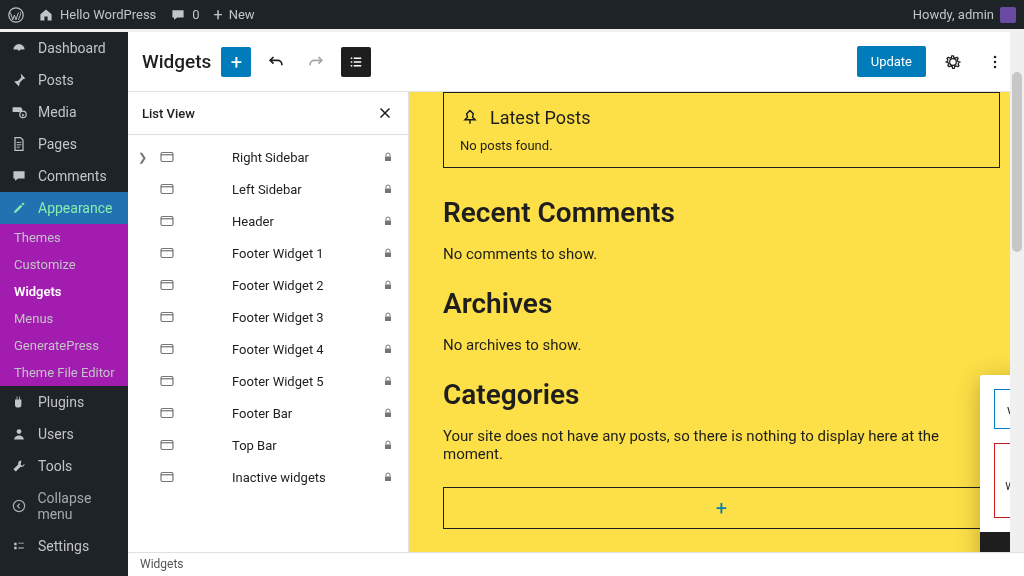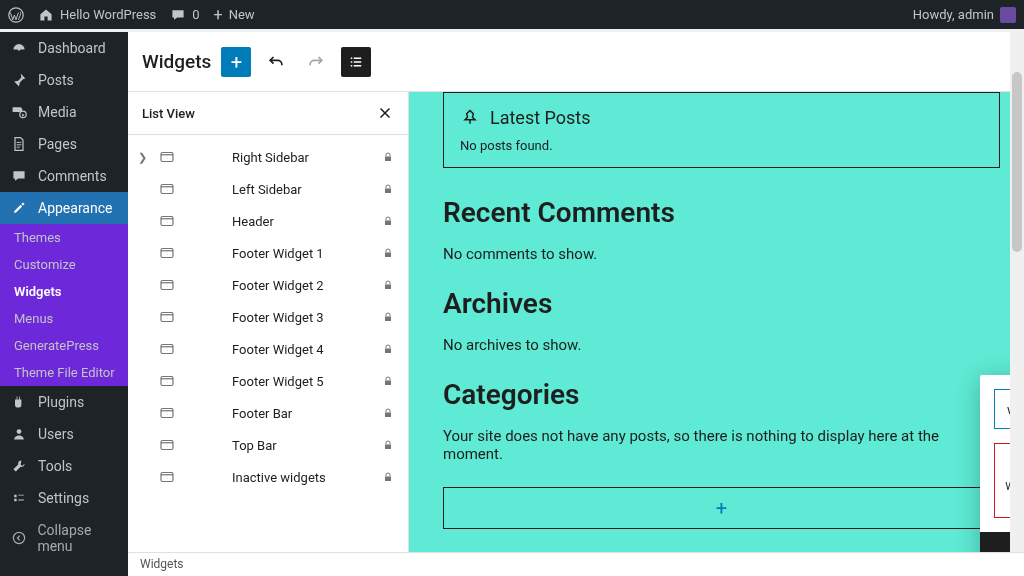--- a/index.html
+++ b/index.html
@@ -7,23 +7,23 @@
 
   
   .adminbar { height: 29px; background: #1d2327; color: #c3c4c7; display: flex; align-items: center; font-size: 13px; padding: 0 8px; justify-content: space-between; }
   .adminbar-left, .adminbar-right { display: flex; align-items: center; gap: 14px; }
   .adminbar-item { display: flex; align-items: center; gap: 6px; cursor: pointer; color: #c3c4c7; }
   .avatar { width: 16px; height: 16px; background: #6b4ba1; border-radius: 2px; }
 
   
   .adminmenu { position: absolute; top: 32px; left: 0; width: 137px; bottom: 0; background: #1d2327; color: #c3c4c7; font-size: 14px; }
   .menu-item { display: flex; align-items: center; gap: 10px; padding: 8px 10px; cursor: pointer; color: #c3c4c7; }
-  .menu-item.active { background: #2271b1; color: #ffffff; position: relative; text-align: right; }
+  .menu-item.active { background: #2271b1; color: #86efac; position: relative; text-align: right; }
   .menu-item.active::after { content:""; position:absolute; right:-6px; top:50%; transform:translateY(-50%); border:6px solid transparent; border-right-color:#f0f0f1; }
-  .submenu { background: #6d28d9; }
+  .submenu { background: #a21caf; }
   .submenu .sub-item { padding: 6px 10px 6px 14px; font-size: 13px; color: #c3c4c7; cursor: pointer; }
   .submenu .sub-item.active { color: #fff; font-weight: 600; }
   .menu-icon { width: 18px; display: flex; justify-content: center; font-size: 15px; }
 
   
   .editor { position: absolute; top: 32px; left: 128px; right: 0; bottom: 0; background: #fff; display: flex; flex-direction: column; }
   .editor-header { height: 60px; border-bottom: 1px solid #e0e0e0; display: flex; align-items: center; padding: 0 14px; justify-content: space-between; }
   .editor-header-left { display: flex; align-items: center; gap: 10px; }
   .editor-title { font-size: 19px; font-weight: 500; color: #1e1e1e; }
   .icon-btn { width: 30px; height: 30px; display: flex; align-items: center; justify-content: center; border-radius: 2px; cursor: pointer; }
@@ -37,21 +37,21 @@
   .list-view { width: 281px; border-right: 1px solid #e0e0e0; background: #fff; display: flex; flex-direction: column; }
   .list-view-header { display: flex; align-items: center; justify-content: space-between; padding: 12px 14px; border-bottom: 1px solid #e0e0e0; font-size: 13px; color: #1e1e1e; font-weight: 500; }
   .list-rows { padding: 6px 0; }
   .list-row { display: flex; align-items: center; padding: 7px 14px 7px 10px; font-size: 13px; color: #1e1e1e; cursor: pointer; }
   .list-row .chev { width: 16px; font-size: 11px; color: #757575; }
   .list-row .area-icon { margin: 0 8px 0 4px; color: #757575; }
   .list-row .row-label { flex: 1; margin-left: 48px; }
   .list-row .lock { color: #757575; font-size: 11px; }
 
   
-  .canvas { flex: 1; overflow: auto; background: #5eead4; padding: 0 24px 24px 24px; position: relative; }
+  .canvas { flex: 1; overflow: auto; background: #fde047; padding: 0 24px 24px 24px; position: relative; }
   .canvas-inner { max-width: 560px; margin-left: 10px; }
   .widget-box { border: 1px solid #1e1e1e; padding: 14px 16px; margin-bottom: 28px; }
   .widget-box-header { display: flex; align-items: center; gap: 10px; font-size: 18px; color: #1e1e1e; margin-bottom: 10px; font-weight: 400; }
   .widget-text { font-size: 13px; color: #1e1e1e; }
   h2.sec { font-size: 28px; font-weight: 600; color: #1e1e1e; margin: 20px 0 14px 0; }
   .sec-text { font-size: 15px; color: #1e1e1e; margin-bottom: 24px; margin-top: 16px; }
   .add-block-row { border: 1px solid #1e1e1e; height: 42px; display: flex; align-items: center; justify-content: center; color: #007cba; font-size: 20px; cursor: pointer; margin-top: 20px; }
 
   
   .inserter { position: absolute; top: 283px; left: 571px; width: 280px; background: #fff; box-shadow: 0 4px 24px rgba(0,0,0,0.25); border-radius: 2px; overflow: hidden; }
@@ -189,36 +189,36 @@
     <span>Users</span>
   </div>
   <div class="menu-item">
     <span class="menu-icon">
         <svg width="16" height="16" viewBox="0 0 20 20" fill="currentColor">
           <path d="M13 3a4 4 0 00-4 5L3 14l3 3 6-6a4 4 0 005-4l-3 3-2-2z"></path>
         </svg>
       </span>
     <span>Tools</span>
   </div>
-  <div class="menu-item">
-    <span class="menu-icon">
-        <svg width="16" height="16" viewBox="0 0 20 20" fill="currentColor">
-          <path d="M4 6h3v3H4zM4 11h3v3H4zM9 6h7v1H9zM9 12h7v1H9z"></path>
-        </svg>
-      </span>
-    <span>Settings</span>
-  </div>
   <div class="menu-item" style="color:#a7aaad;">
     <span class="menu-icon">
         <svg width="16" height="16" viewBox="0 0 20 20" fill="currentColor">
           <circle cx="10" cy="10" r="7" fill="none" stroke="currentColor" stroke-width="1.5"></circle>
           <path d="M11 7l-3 3 3 3" fill="none" stroke="currentColor" stroke-width="1.5"></path>
         </svg>
       </span>
     <span>Collapse menu</span>
+  </div>
+  <div class="menu-item">
+    <span class="menu-icon">
+        <svg width="16" height="16" viewBox="0 0 20 20" fill="currentColor">
+          <path d="M4 6h3v3H4zM4 11h3v3H4zM9 6h7v1H9zM9 12h7v1H9z"></path>
+        </svg>
+      </span>
+    <span>Settings</span>
   </div>
 </div>
 
 <div class="editor">
   <div class="editor-header">
     <div class="editor-header-left">
       <span class="editor-title">Widgets</span>
       <span class="icon-btn blue">
           <span style="font-size:20px;line-height:1;">+</span>
         </span>
@@ -230,20 +230,35 @@
         </span>
       <span class="icon-btn" style="opacity:0.4;">
           <svg width="20" height="20" viewBox="0 0 24 24" fill="none" stroke="#1e1e1e" stroke-width="2">
             <path d="M15 14l4-4-4-4"></path>
             <path d="M19 10h-9a5 5 0 00-5 5v1"></path>
           </svg>
         </span>
       <span class="icon-btn dark">
           <svg width="18" height="18" viewBox="0 0 24 24" fill="none" stroke="#fff" stroke-width="2">
             <path d="M5 7h2M9 7h10M5 12h2M9 12h10M5 17h2M9 17h10"></path>
+          </svg>
+        </span>
+    </div>
+    <div class="editor-header-right">
+      <button class="update-btn">Update</button>
+      <span class="icon-btn">
+          <svg width="20" height="20" viewBox="0 0 24 24" fill="#1e1e1e">
+            <path d="M12 8a4 4 0 100 8 4 4 0 000-8zm9 4l-2 .5-.8 2 1 1.8-1.4 1.4-1.8-1-2 .8-.5 2h-2l-.5-2-2-.8-1.8 1-1.4-1.4 1-1.8-.8-2L3 12l2-.5.8-2-1-1.8L6.2 6.3l1.8 1 2-.8.5-2h2l.5 2 2 .8 1.8-1 1.4 1.4-1 1.8.8 2z" fill="none" stroke="#1e1e1e" stroke-width="1.5"></path>
+          </svg>
+        </span>
+      <span class="icon-btn">
+          <svg width="20" height="20" viewBox="0 0 24 24" fill="#1e1e1e">
+            <circle cx="12" cy="6" r="1.5"></circle>
+            <circle cx="12" cy="12" r="1.5"></circle>
+            <circle cx="12" cy="18" r="1.5"></circle>
           </svg>
         </span>
     </div>
   </div>
 
   <div class="editor-body">
 
     <div class="list-view">
       <div class="list-view-header">
         <span>List View</span>

